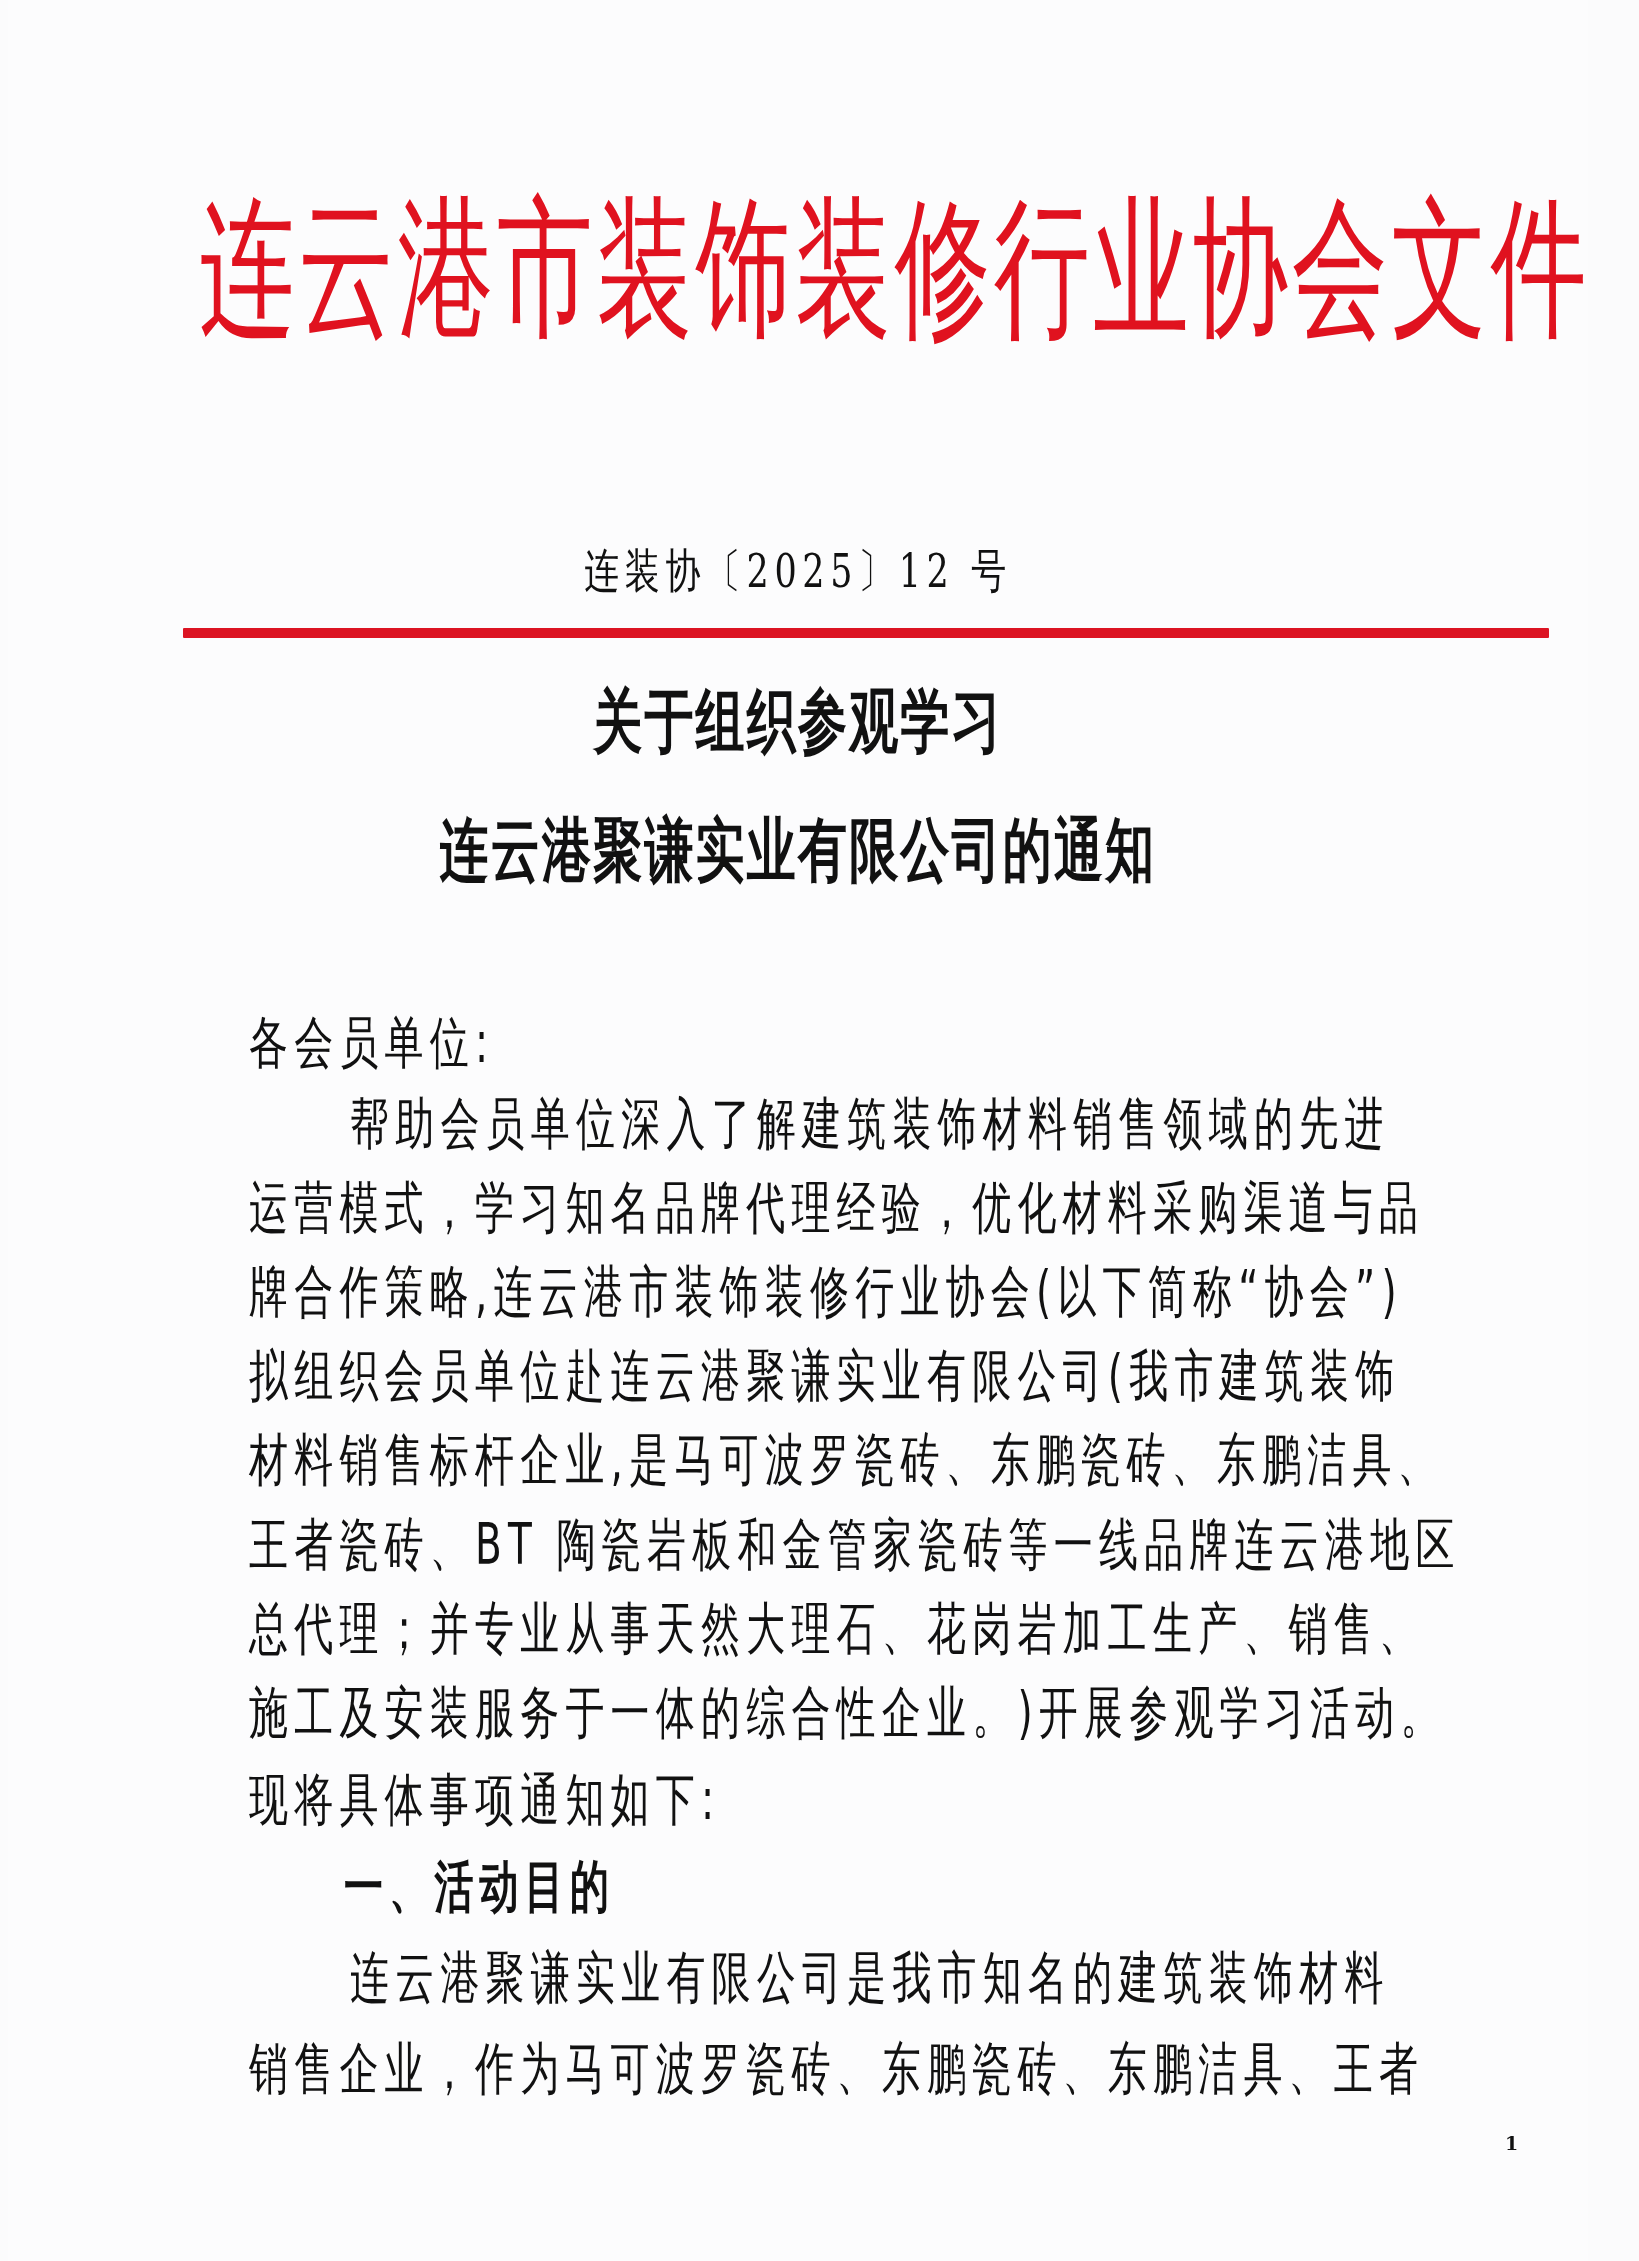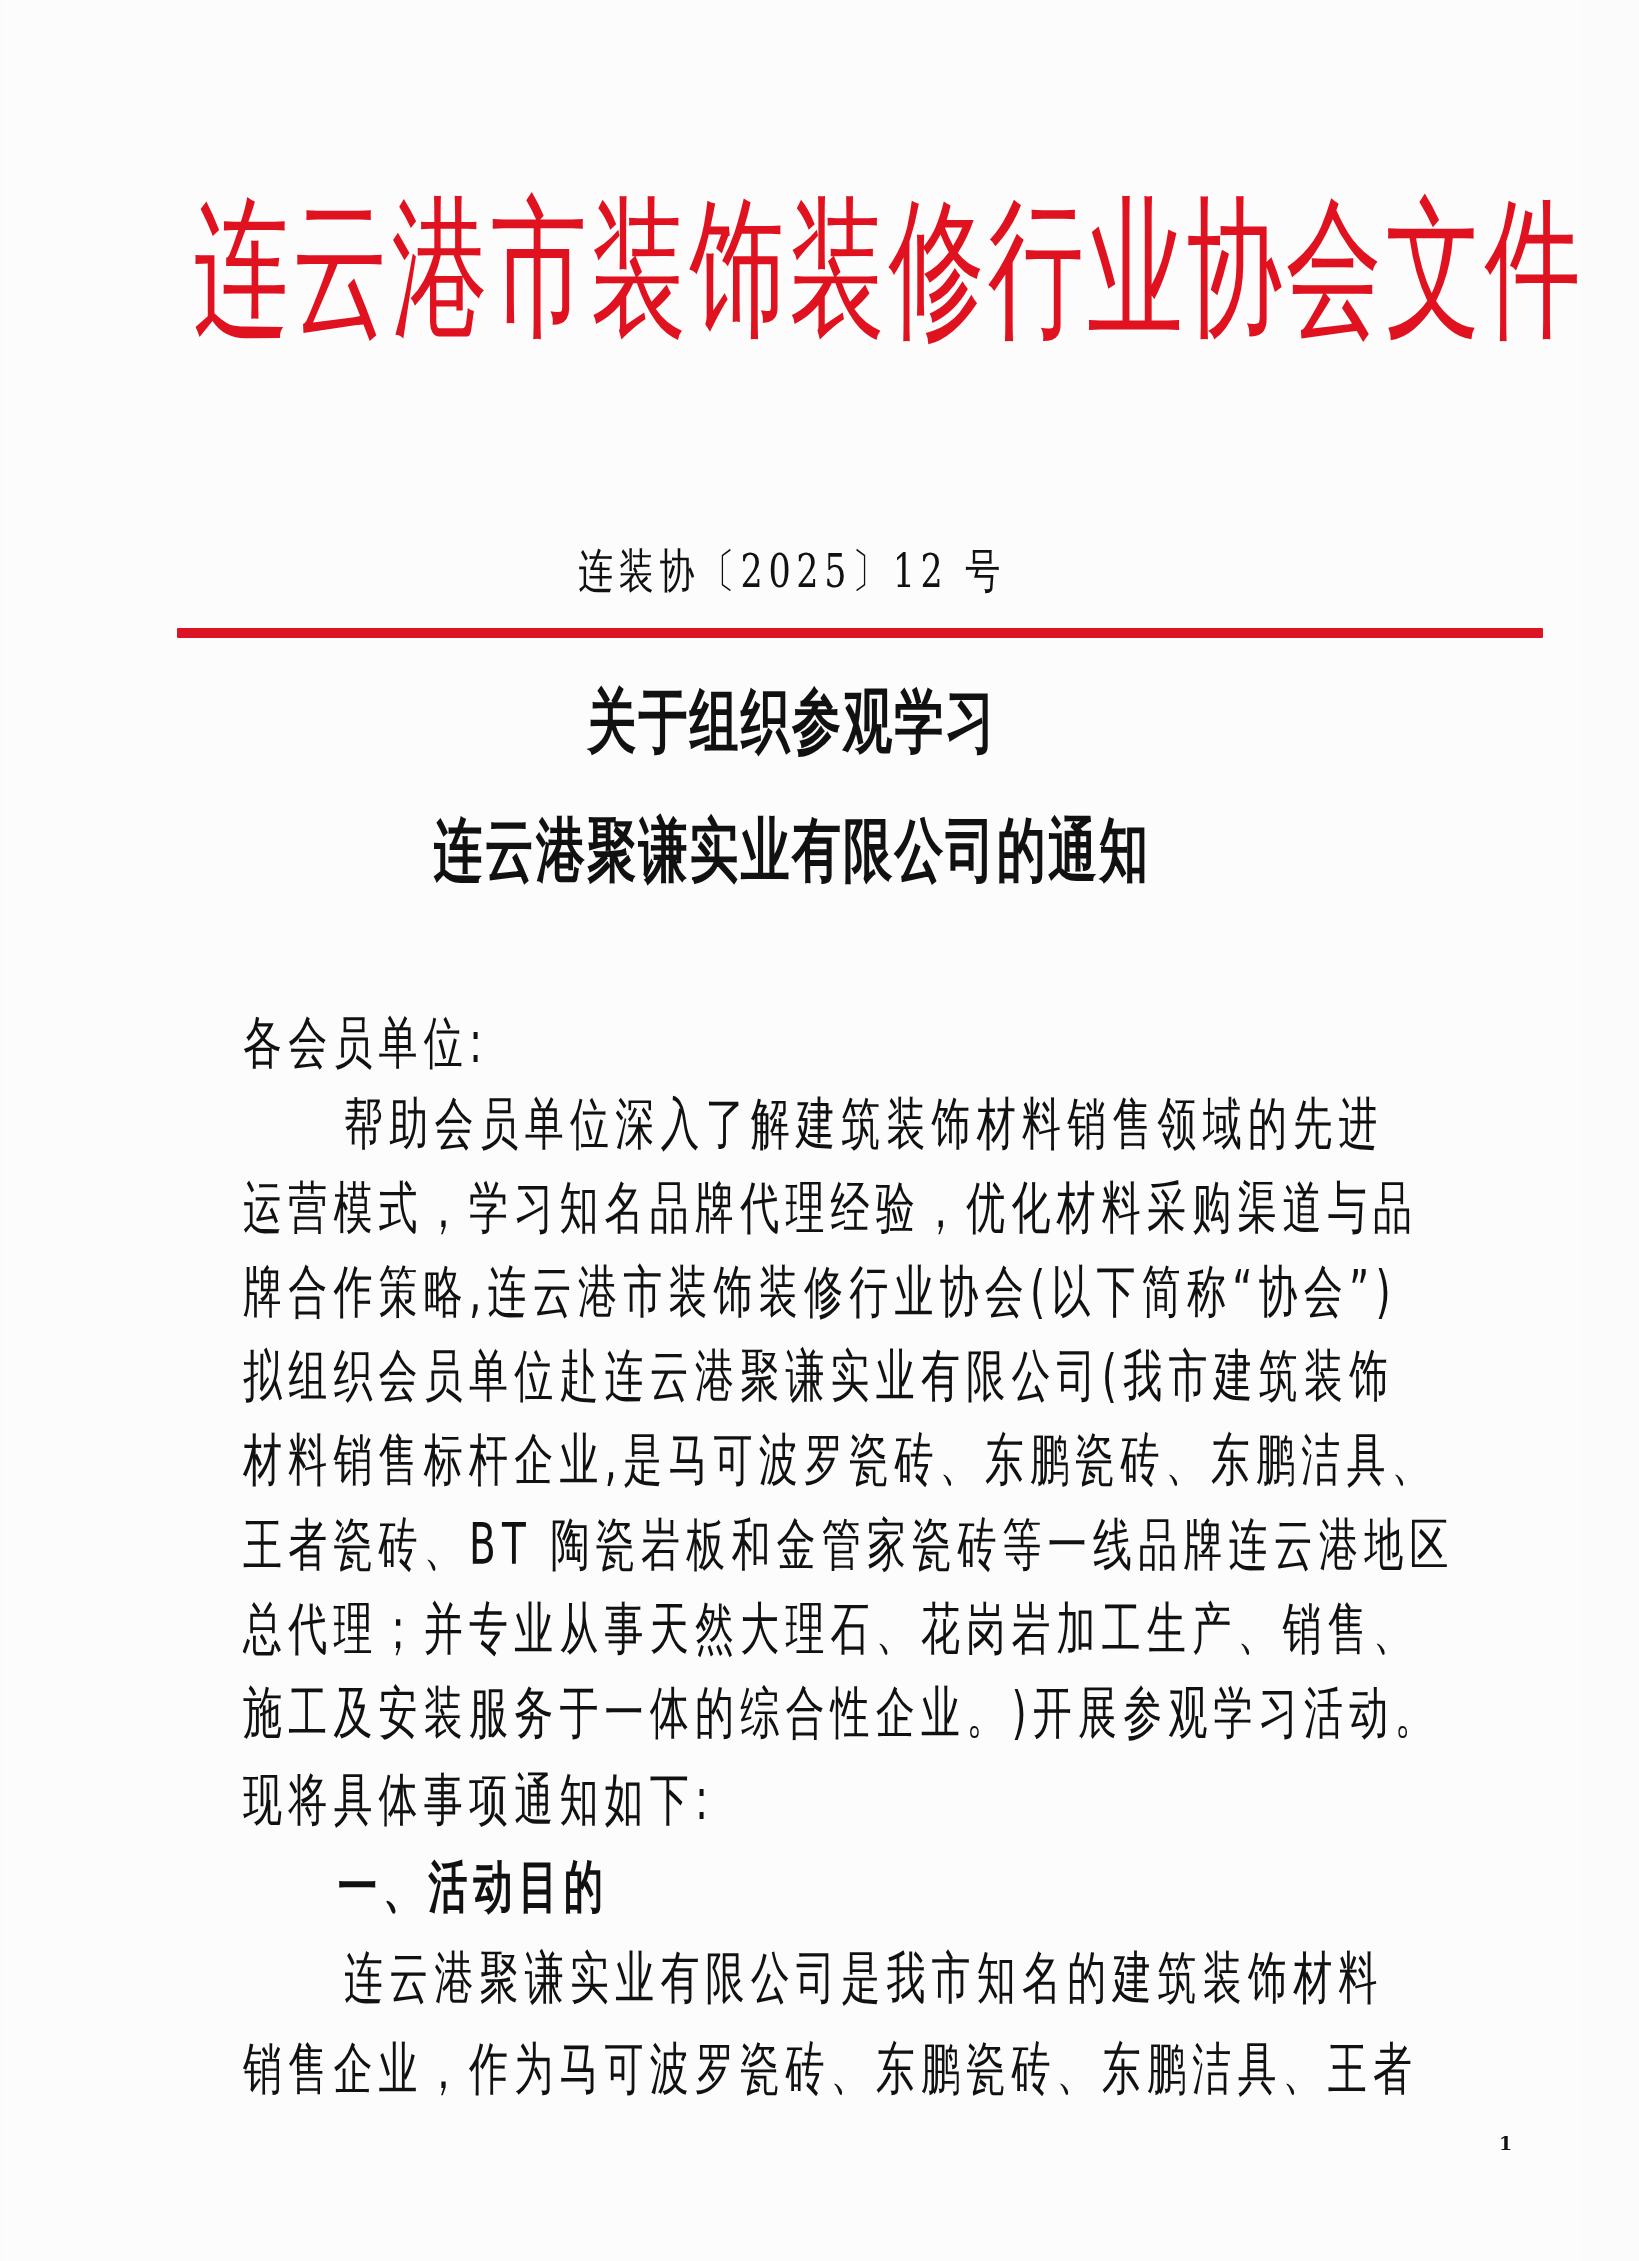--- a/index.html
+++ b/index.html
@@ -10,21 +10,21 @@
     body {
       width: 1640px;
       height: 2261px;
       position: relative;
       overflow: hidden;
       font-family: "DejaVu Serif", "Liberation Serif", serif;
       color: #111;
     }
     .page {
       position: absolute;
-      left: 2px; top: 0;
+      left: 8px; top: 0;
       width: 1580px; height: 2261px;
       background: #fcfcfd;
     }
     
     .masthead {
       position: absolute;
       left: 191px;
       top: 193px;
       width: 1357px;
       height: 185px;

